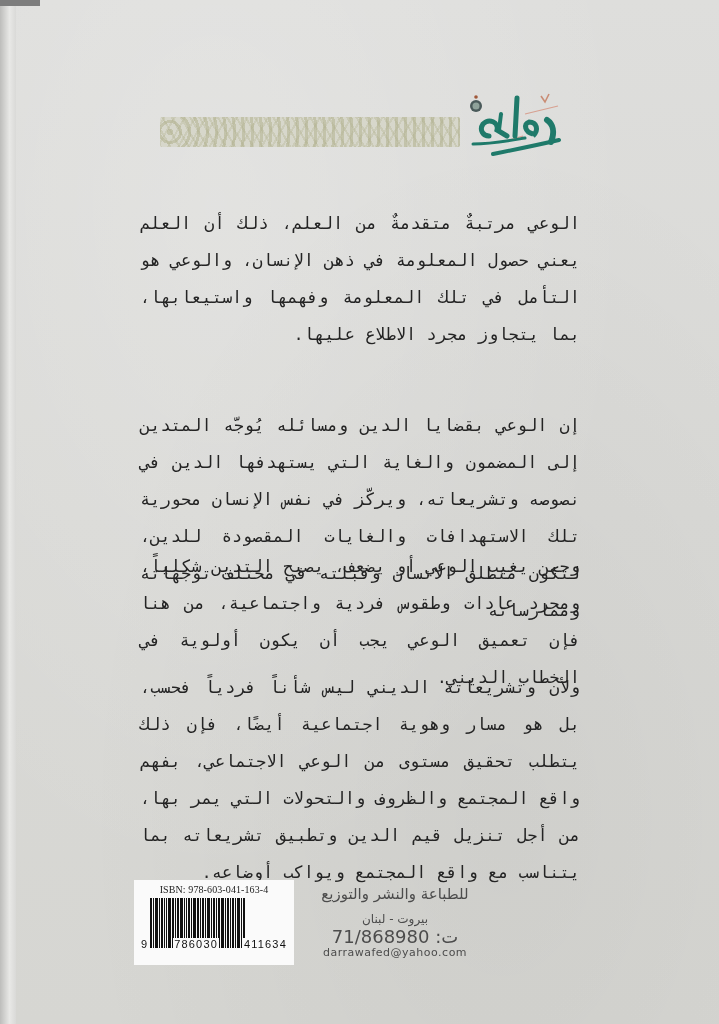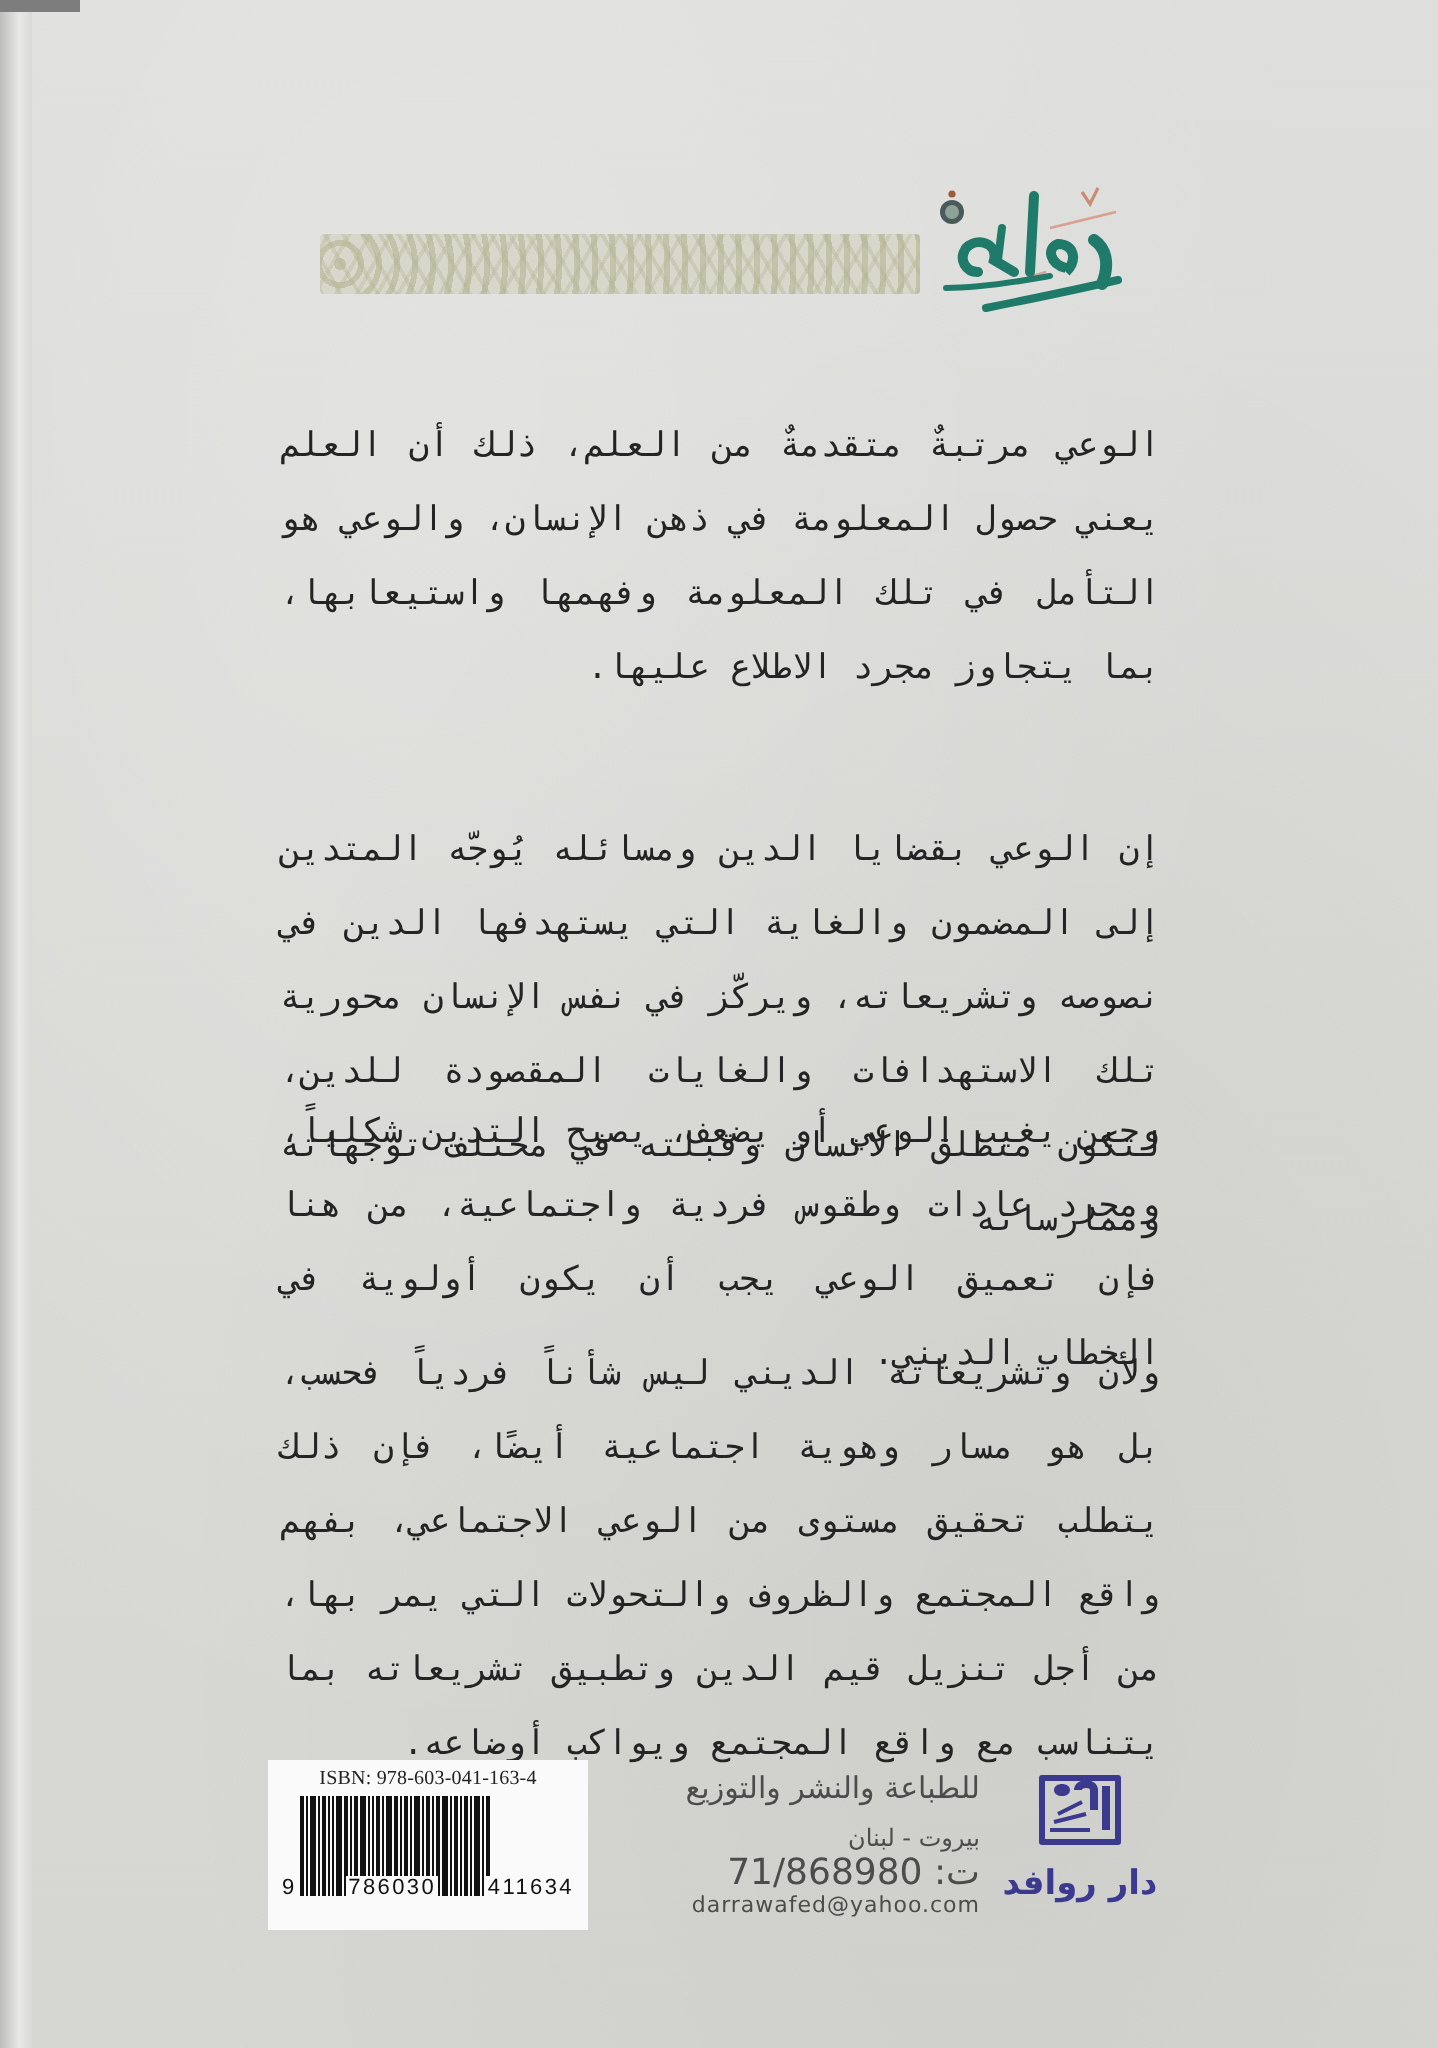--- a/index.html
+++ b/index.html
@@ -130,21 +130,21 @@
       background: #fafafa;
       padding: 0 1px;
     }
 
     
     .publisher-info {
       position: absolute;
       left: 300px;
       top: 884px;
       width: 190px;
-      text-align: right;
+      text-align: center;
       color: #4a4a4a;
     }
     .pub-tagline {
       direction: rtl;
       font-size: 15px;
       line-height: 20px;
       color: #4c4c4c;
     }
     .pub-location {
       direction: rtl;
@@ -271,23 +271,13 @@
     </div>
   </div>
 
   <div class="publisher-info">
     <div class="pub-tagline">للطباعة والنشر والتوزيع</div>
     <div class="pub-location">بيروت - لبنان</div>
     <div class="pub-phone">ت: 71/868980</div>
     <div class="pub-email">darrawafed@yahoo.com</div>
   </div>
 
-  <div class="pub-logo">
-    <svg class="pub-logo-mark" viewBox="0 0 50 40">
-      <path d="M6 4 L44 4 L44 36 L6 36 Z" fill="none" stroke="#3b3a8f" stroke-width="3" stroke-linejoin="round"></path>
-      <path d="M12 10 C12 6 20 6 20 10 C20 14 12 14 12 10 Z" fill="#3b3a8f"></path>
-      <path d="M24 10 C24 6 32 6 32 10 L32 20" fill="none" stroke="#3b3a8f" stroke-width="4"></path>
-      <path d="M38 8 L38 30" stroke="#3b3a8f" stroke-width="4"></path>
-      <path d="M10 30 L30 30 M12 26 L28 22 M14 22 L26 16" stroke="#3b3a8f" stroke-width="2"></path>
-    </svg>
-    <div class="pub-logo-name">دار روافد</div>
-  </div>
 </div>
 
 </body></html>

